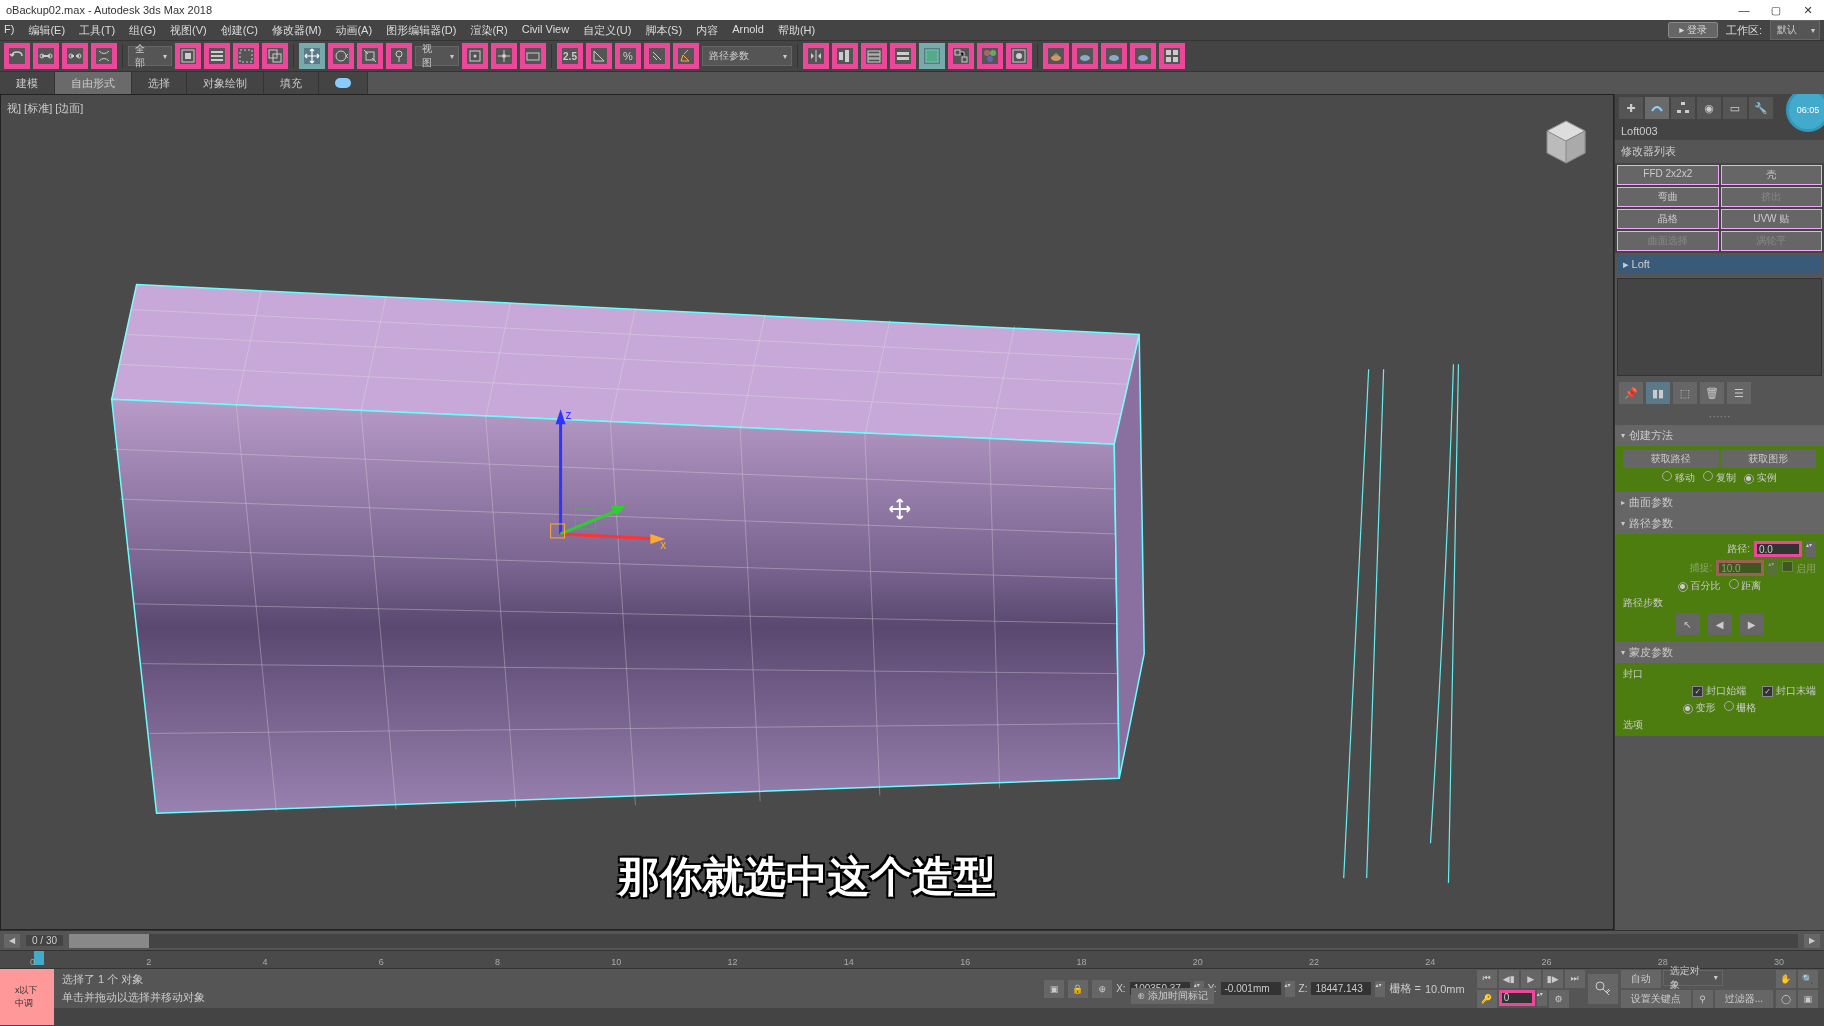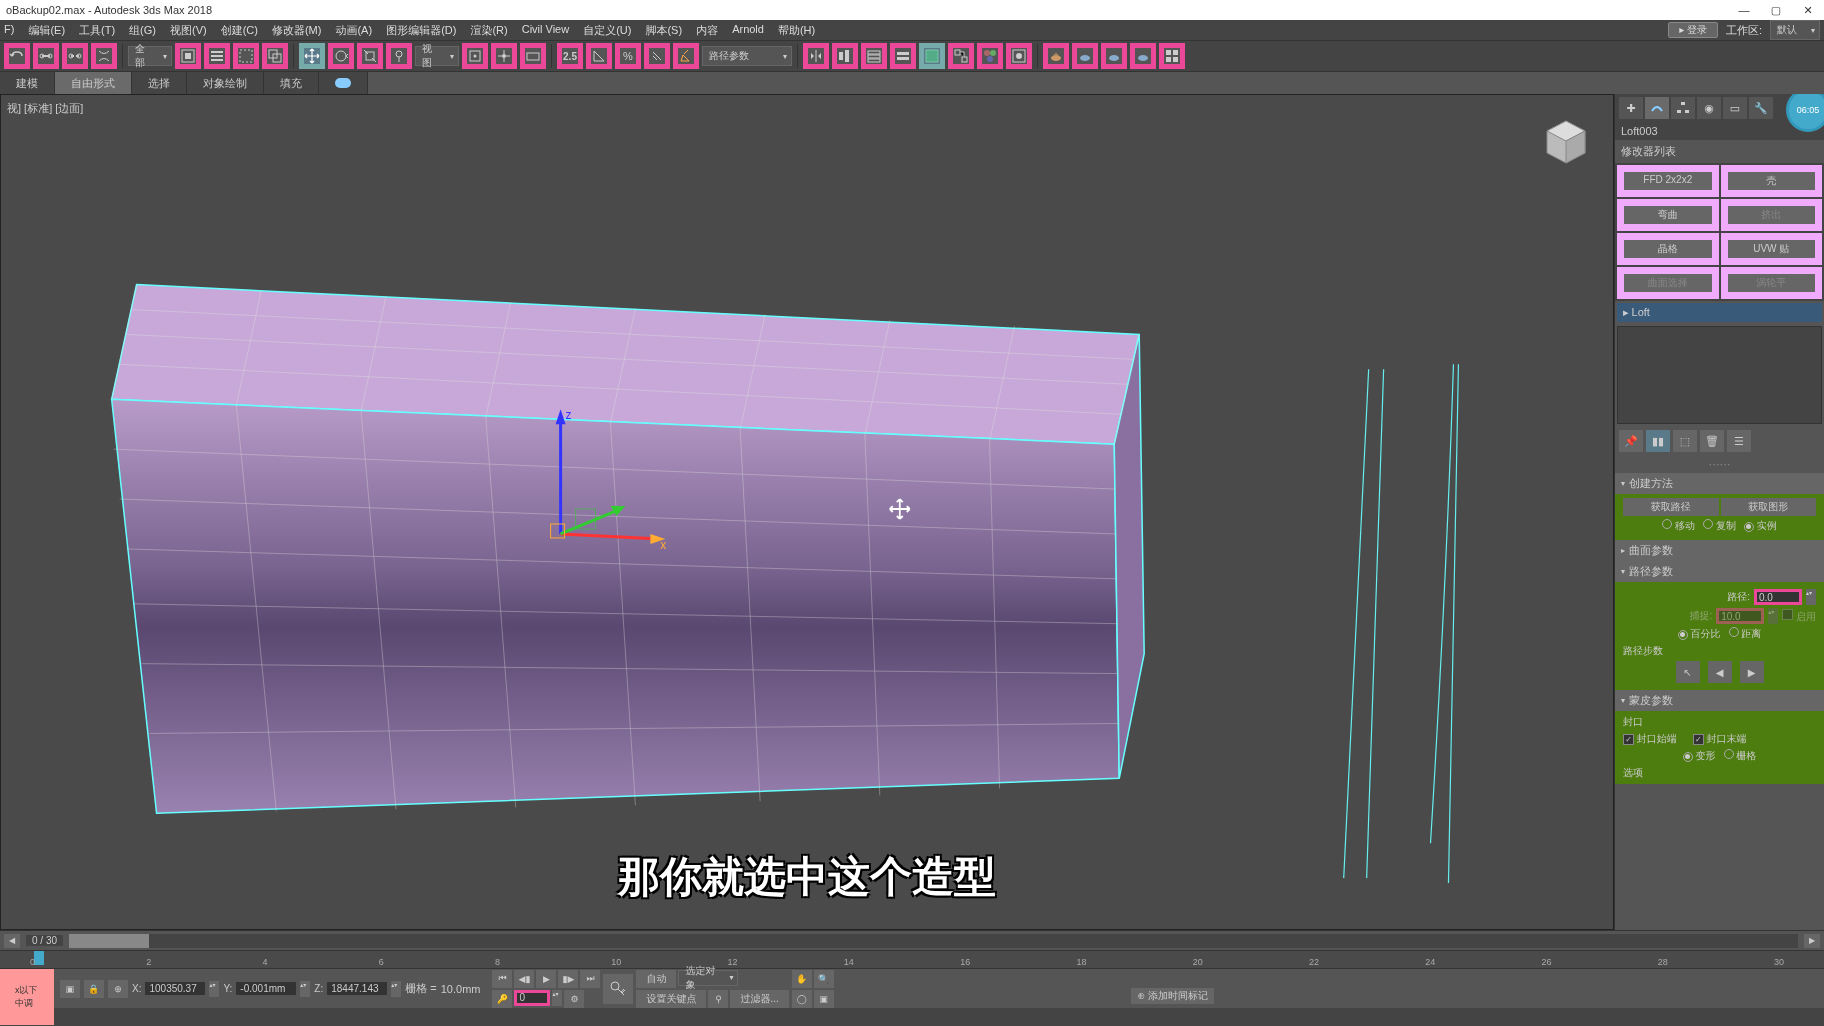--- a/index.html
+++ b/index.html
@@ -28,21 +28,21 @@
 .viewcube { position: absolute; top: 18px; right: 18px; width: 58px; height: 58px; }
 .subtitle { position: absolute; bottom: 24px; left: 50%; transform: translateX(-50%); font-size: 42px; font-weight: bold; color: #fff; text-shadow: 2px 2px 0 #000, -2px -2px 0 #000, 2px -2px 0 #000, -2px 2px 0 #000; }
 .right-panel { width: 210px; background: #555; border-left: 1px solid #333; display: flex; flex-direction: column; overflow: hidden; }
 .rp-tabs { display: flex; height: 28px; background: #444; align-items: center; gap: 2px; padding: 0 4px; position: relative; }
 .rp-tab { width: 24px; height: 22px; background: #555; display: flex; align-items: center; justify-content: center; cursor: pointer; }
 .rp-tab.active { background: #6a6a6a; }
 .timer-badge { position: absolute; right: -6px; top: -6px; width: 44px; height: 44px; border-radius: 50%; background: #4ac; border: 3px solid #39b; display: flex; align-items: center; justify-content: center; font-size: 9px; color: #fff; z-index: 10; }
 .rp-name { background: #444; padding: 3px 6px; font-size: 11px; }
 .rp-label { background: #555; padding: 4px 6px; }
 .quick-grid { display: grid; grid-template-columns: 1fr 1fr; gap: 2px; padding: 2px; background: #444; }
-.quick-btn { background: #666; text-align: center; padding: 2px 0; font-size: 10px; cursor: pointer; border: 7px solid #f0abfc; }
+.quick-btn { background: #666; text-align: center; padding: 2px 0; font-size: 10px; cursor: pointer; border: 1px solid #f0abfc; }
 .quick-btn.disabled { color: #888; }
 .mod-stack { background: #3a5a7a; padding: 3px 6px; margin: 2px; font-size: 11px; }
 .mod-box { background: #444; height: 98px; margin: 2px; border: 1px solid #333; }
 .mod-ctrl { display: flex; gap: 3px; padding: 4px; background: #555; }
 .mod-ctrl-btn { width: 24px; height: 22px; background: #666; cursor: pointer; display: flex; align-items: center; justify-content: center; }
 .mod-ctrl-btn.active { background: #5a7a8a; }
 .rollout-header { background: #666; padding: 3px 6px; font-size: 11px; cursor: pointer; display: flex; align-items: center; gap: 4px; }
 .rollout-header::before { content: "▾"; font-size: 8px; }
 .rollout-header.collapsed::before { content: "▸"; }
 .rollout-body { padding: 4px 8px; background: #4d7c0f; font-size: 10px; }
@@ -486,21 +486,21 @@
       <div class="radio-row">
         <span class="mod-ctrl-btn">↖</span>
         <span class="mod-ctrl-btn">◀</span>
         <span class="mod-ctrl-btn">▶</span>
       </div>
     </div>
 
     <div class="rollout-header">蒙皮参数</div>
     <div class="rollout-body">
       <div>封口</div>
-      <div class="radio-row" style="justify-content:flex-start;gap:16px">
+      <div class="radio-row" style="justify-content:flex-end;gap:16px">
         <label><span class="checkbox checked"></span> <span>封口始端</span></label>
         <label><span class="checkbox checked"></span> <span>封口末端</span></label>
       </div>
       <div class="radio-row">
         <label><span class="radio checked"></span> <span>变形</span></label>
         <label><span class="radio"></span> <span>栅格</span></label>
       </div>
       <div>选项</div>
     </div>
   </div>
@@ -533,20 +533,24 @@
     <span class="ruler-tick" style="left: 1541.47px;">26</span>
     <span class="ruler-tick" style="left: 1657.73px;">28</span>
     <span class="ruler-tick" style="left: 1774px;">30</span>
   </div>
 
 <div class="status">
   <div class="status-left">
     <div style="flex:1"></div>
     <div class="status-pink">x以下中调</div>
   </div>
+  <div class="status-info">
+    <span>选择了 1 个 对象</span>
+    <span>单击并拖动以选择并移动对象</span>
+  </div>
   <div class="status-mid">
     <span class="pb-btn">▣</span>
     <span class="pb-btn">🔒</span>
     <span class="pb-btn">⊕</span>
     <span class="coord-lbl">X:</span>
     <span class="coord-val">100350.37</span>
       <span class="spinner-btns">▴▾</span>
     <span class="coord-lbl">Y:</span>
     <span class="coord-val">-0.001mm</span>
       <span class="spinner-btns">▴▾</span>

